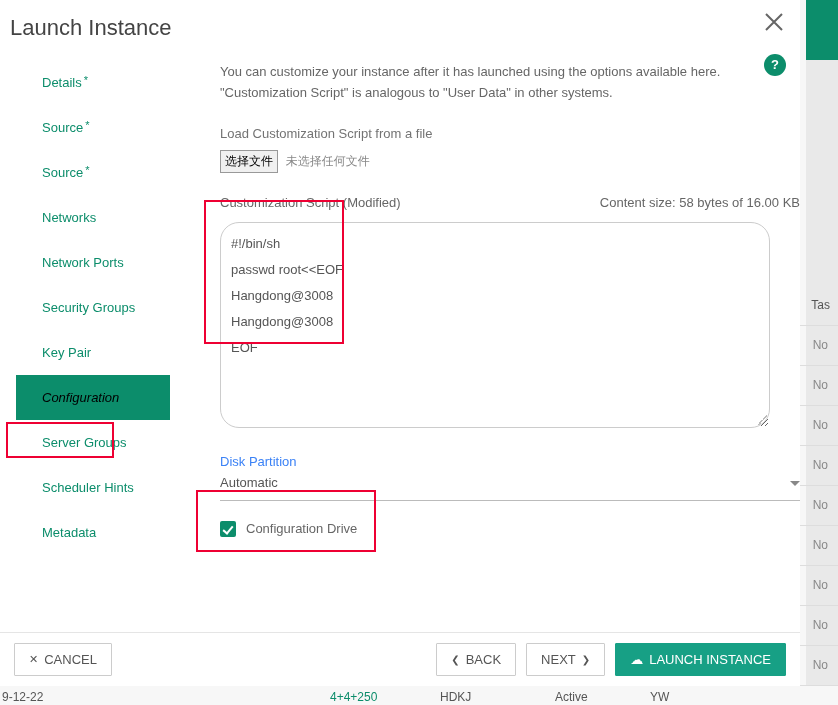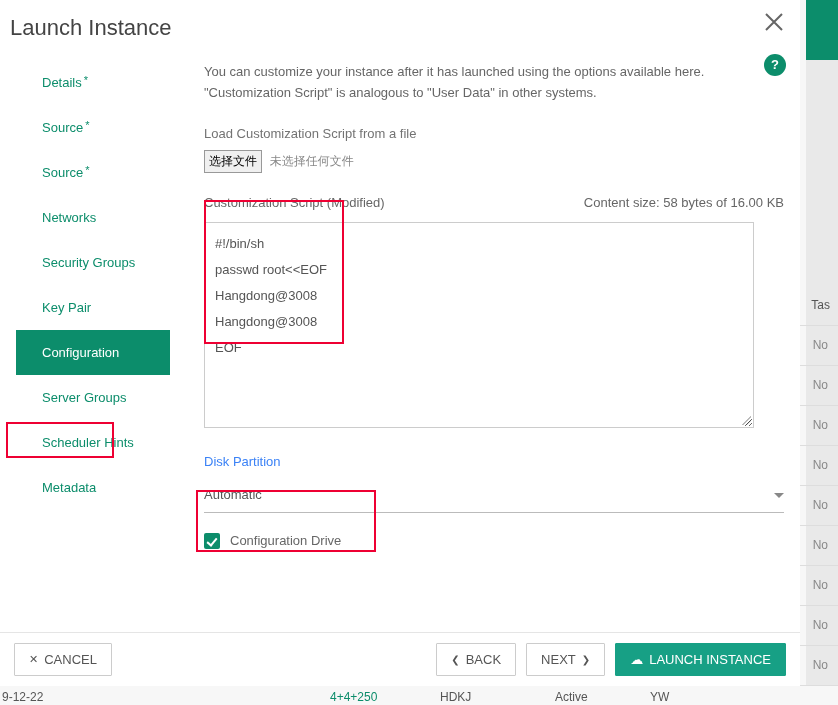--- a/index.html
+++ b/index.html
@@ -15,36 +15,36 @@
 
   .modal { position: absolute; left: 0; top: 0; width: 800px; height: 686px; background: #fff; }
 
   .modal-title { position: absolute; left: 10px; top: 15px; font-size: 22px; font-weight: 400; color: #444; }
   .close-x { position: absolute; right: 14px; top: 10px; width: 24px; height: 24px; cursor: pointer; }
 
   .help { position: absolute; right: 14px; top: 54px; width: 22px; height: 22px; border-radius: 50%; background: #0c8d6b; color: #fff; text-align: center; line-height: 22px; font-weight: bold; cursor: pointer; }
 
   .sidebar { position: absolute; left: 0; top: 60px; width: 170px; padding-left: 16px; }
   .nav-item { display: block; padding: 15px 10px 15px 26px; color: #0c8d6b; cursor: pointer; font-size: 13px; position: relative; }
-  .nav-item.active { background: #0c8d6b; color: #ffffff; }
+  .nav-item.active { background: #0c8d6b; color: #000000; font-style: italic; }
   .nav-item .star { color: #0c8d6b; position: relative; top: -3px; font-size: 11px; margin-left: 2px; }
 
-  .content { position: absolute; left: 204px; top: 62px; width: 580px; color: #666; font-size: 13px; line-height: 1.6; }
+  .content { position: absolute; left: 220px; top: 62px; width: 580px; color: #666; font-size: 13px; line-height: 1.6; }
 
   .file-row { margin-top: 6px; }
   .file-btn { border: 1px solid #999; background: #f0f0f0; padding: 2px 4px; font-size: 12px; cursor: pointer; }
   .file-status { margin-left: 4px; color: #888; font-size: 12px; text-align: center; }
 
   .script-label-row { margin-top: 20px; display: flex; justify-content: space-between; color: #666; font-size: 13px; }
 
   .script-box { margin-top: 8px; width: 550px; height: 206px; border: 1px solid #ccc; resize: both; overflow: auto; padding: 8px 10px; font-family: inherit; font-size: 13px; line-height: 2; color: #555; position: relative; }
   .resize-handle::after { content: ""; position: absolute; right: 2px; bottom: 2px; width: 10px; height: 10px; background: linear-gradient(135deg, transparent 50%, #bbb 50%, #bbb 60%, transparent 60%, transparent 70%, #bbb 70%, #bbb 80%, transparent 80%); }
 
   .disk-label { margin-top: 24px; color: #3b82f6; }
-  .select-row { margin-top: 12px; border-bottom: 1px solid #bbb; padding-bottom: 6px; display: flex; justify-content: space-between; align-items: center; cursor: pointer; color: #555; }
+  .select-row { border-bottom: 1px solid #bbb; padding-bottom: 6px; display: flex; justify-content: space-between; align-items: center; cursor: pointer; color: #555; }
   .caret-down { width: 0; height: 0; border-left: 5px solid transparent; border-right: 5px solid transparent; border-top: 5px solid #888; }
 
   .check-row { margin-top: 18px; display: flex; align-items: center; gap: 10px; color: #666; }
   .checkbox { width: 16px; height: 16px; background: #0c8d6b; border-radius: 2px; position: relative; cursor: pointer; }
   .checkbox::after { content: ""; position: absolute; left: 3px; top: 5px; width: 8px; height: 4px; border-left: 2px solid #fff; border-bottom: 2px solid #fff; transform: rotate(-50deg); }
 
   
   .redbox { position: absolute; border: 2px solid #e03; pointer-events: none; }
 
   .footer { position: absolute; left: 0; bottom: 0; width: 800px; height: 54px; border-top: 1px solid #e5e5e5; display: flex; align-items: center; padding: 0 14px; gap: 10px; }
@@ -115,20 +115,21 @@
       </svg>
   </div>
 
   <div class="help">?</div>
 
   <div class="sidebar">
     <div class="nav-item"><span>Details</span><span class="star">*</span></div>
     <div class="nav-item"><span>Source</span><span class="star">*</span></div>
     <div class="nav-item"><span>Source</span><span class="star">*</span></div>
     <div class="nav-item"><span>Networks</span></div>
+    <div class="nav-item"><span>Network Ports</span></div>
     <div class="nav-item"><span>Security Groups</span></div>
     <div class="nav-item"><span>Key Pair</span></div>
     <div class="nav-item active"><span>Configuration</span></div>
     <div class="nav-item"><span>Server Groups</span></div>
     <div class="nav-item"><span>Scheduler Hints</span></div>
     <div class="nav-item"><span>Metadata</span></div>
   </div>
 
   <div class="content">
     <div class="intro">
@@ -140,21 +141,21 @@
     <div class="file-row">
       <button class="file-btn">选择文件</button>
       <span class="file-status">未选择任何文件</span>
     </div>
 
     <div class="script-label-row">
       <span>Customization Script (Modified)</span>
       <span>Content size: 58 bytes of 16.00 KB</span>
     </div>
 
-    <div class="script-box resize-handle" style="white-space: pre-line;">#!/bin/sh
+    <div class="script-box resize-handle" style="white-space: pre-line; border-radius: 19px;">#!/bin/sh
 passwd root&lt;&lt;EOF
 Hangdong@3008
 Hangdong@3008
 EOF</div>
 
     <div class="disk-label">Disk Partition</div>
     <div class="select-row">
       <span>Automatic</span>
       <span class="caret-down"></span>
     </div>

